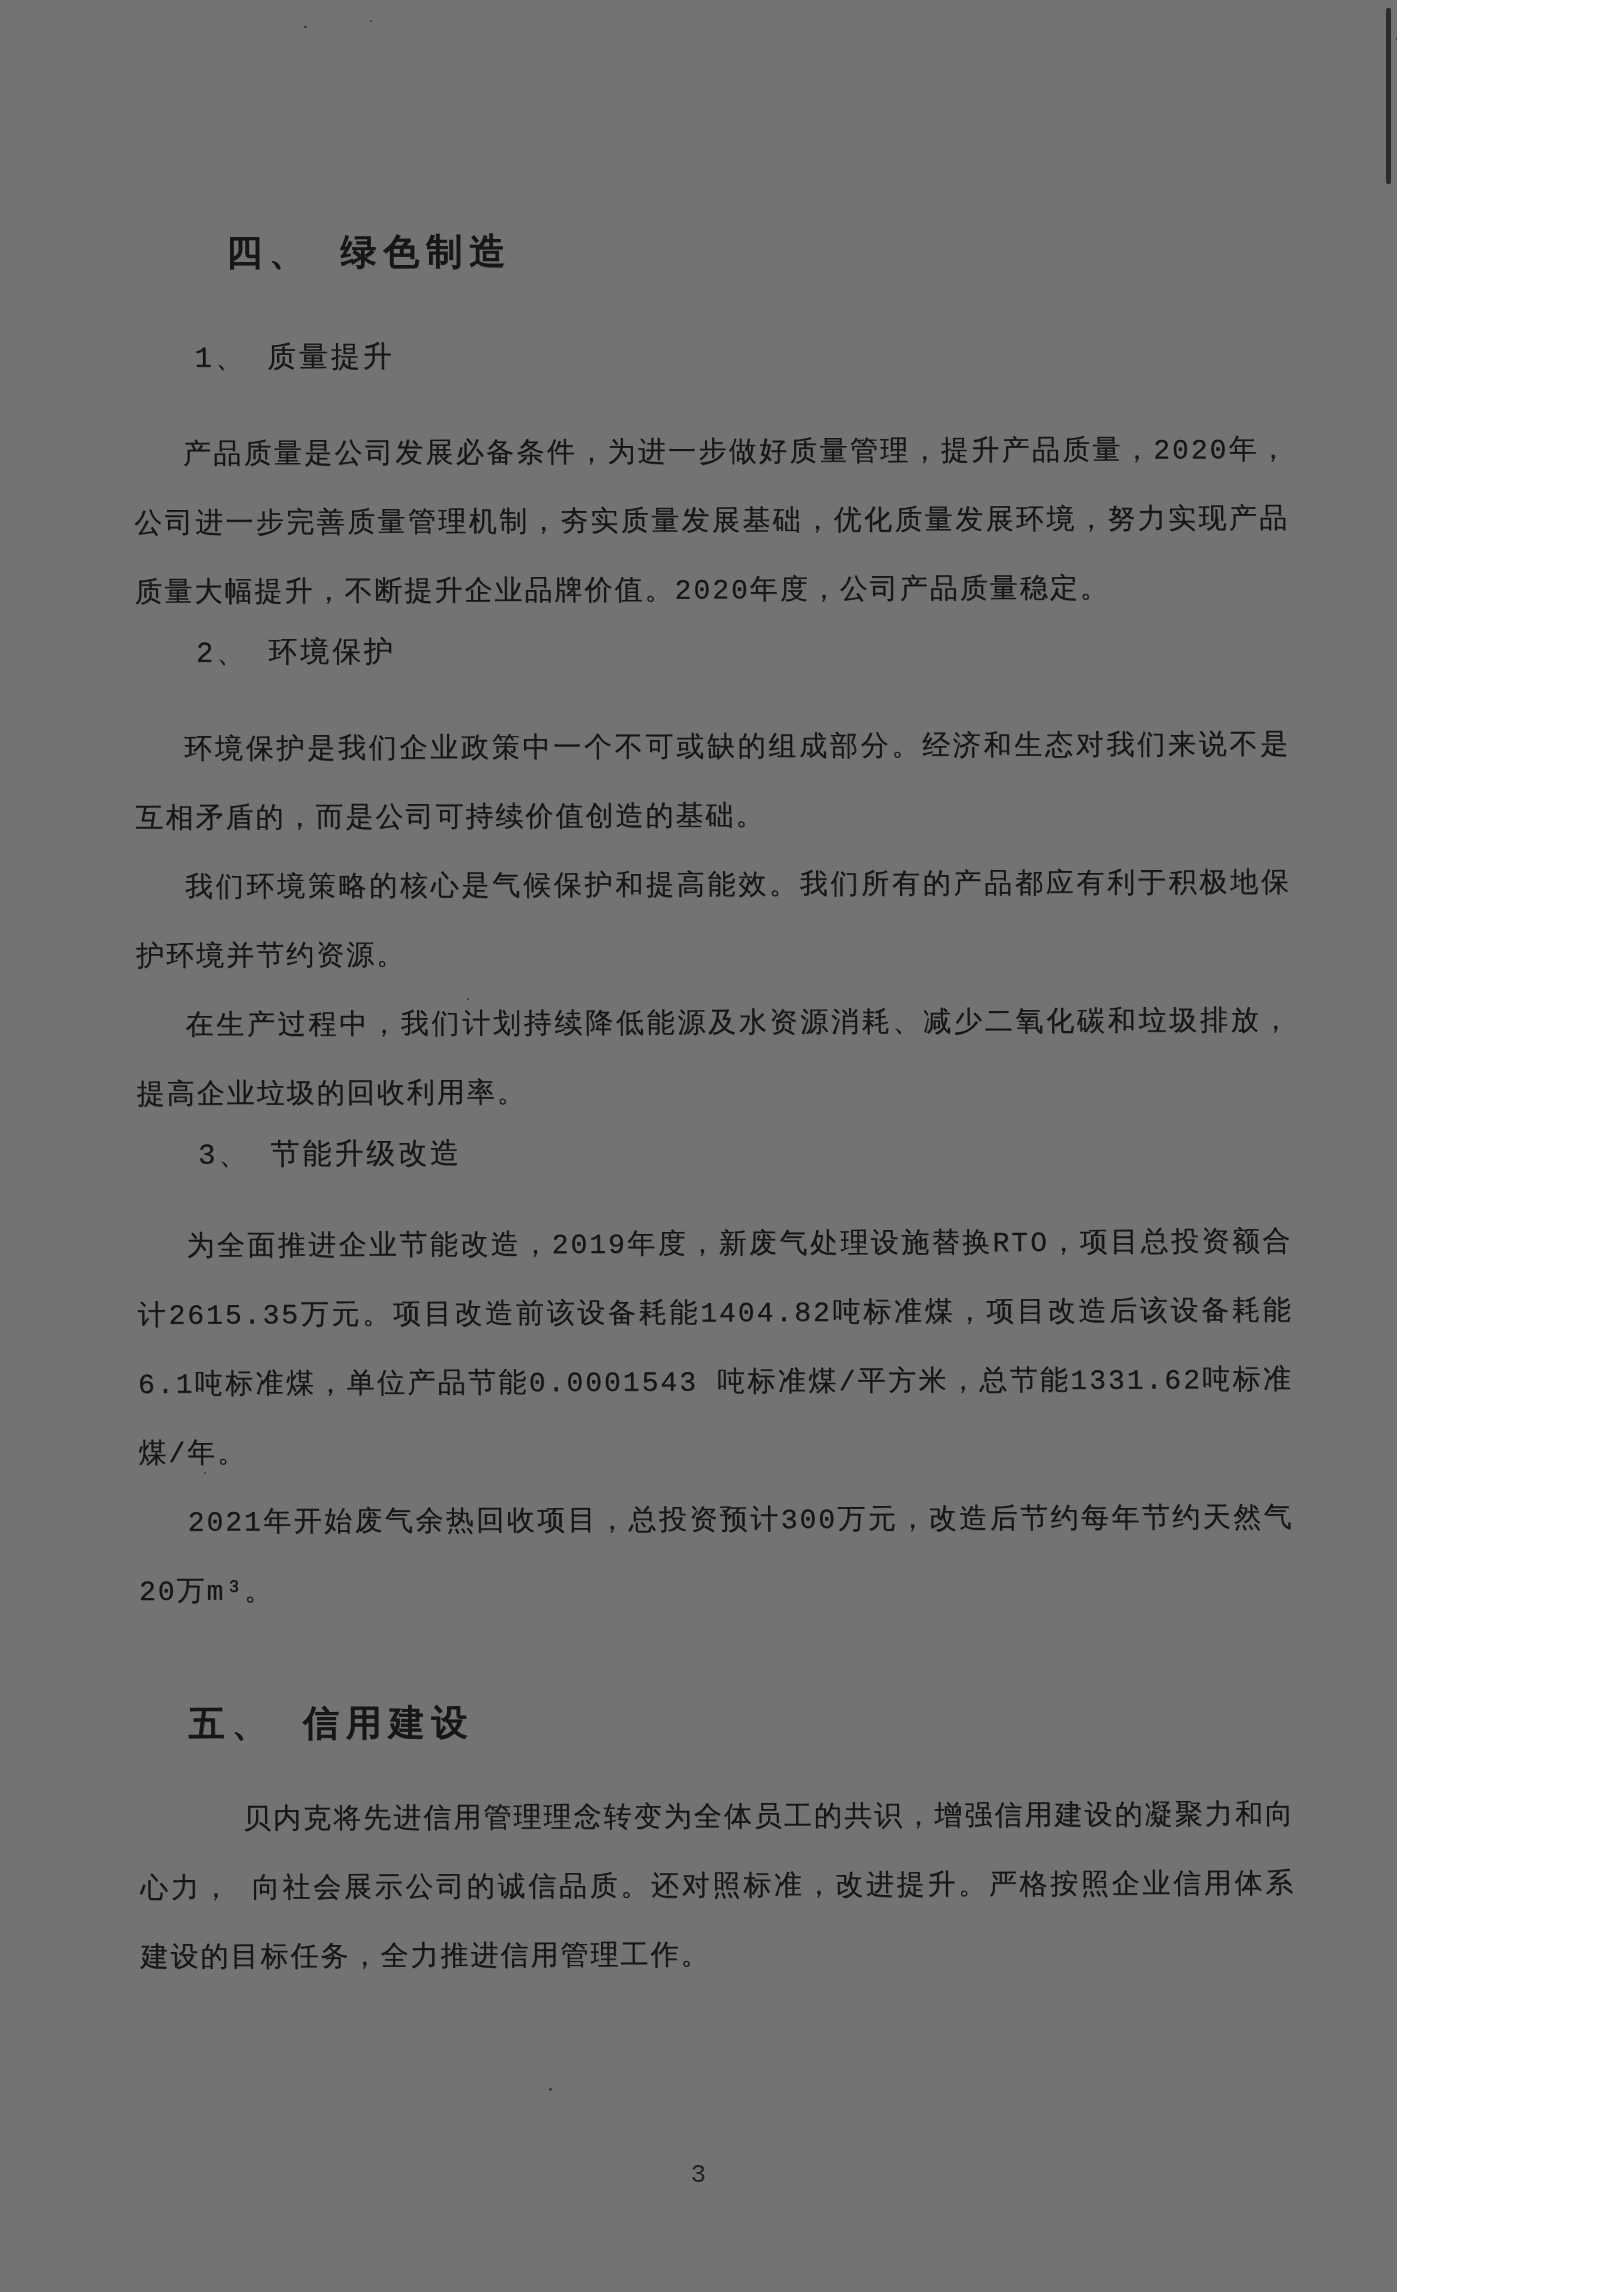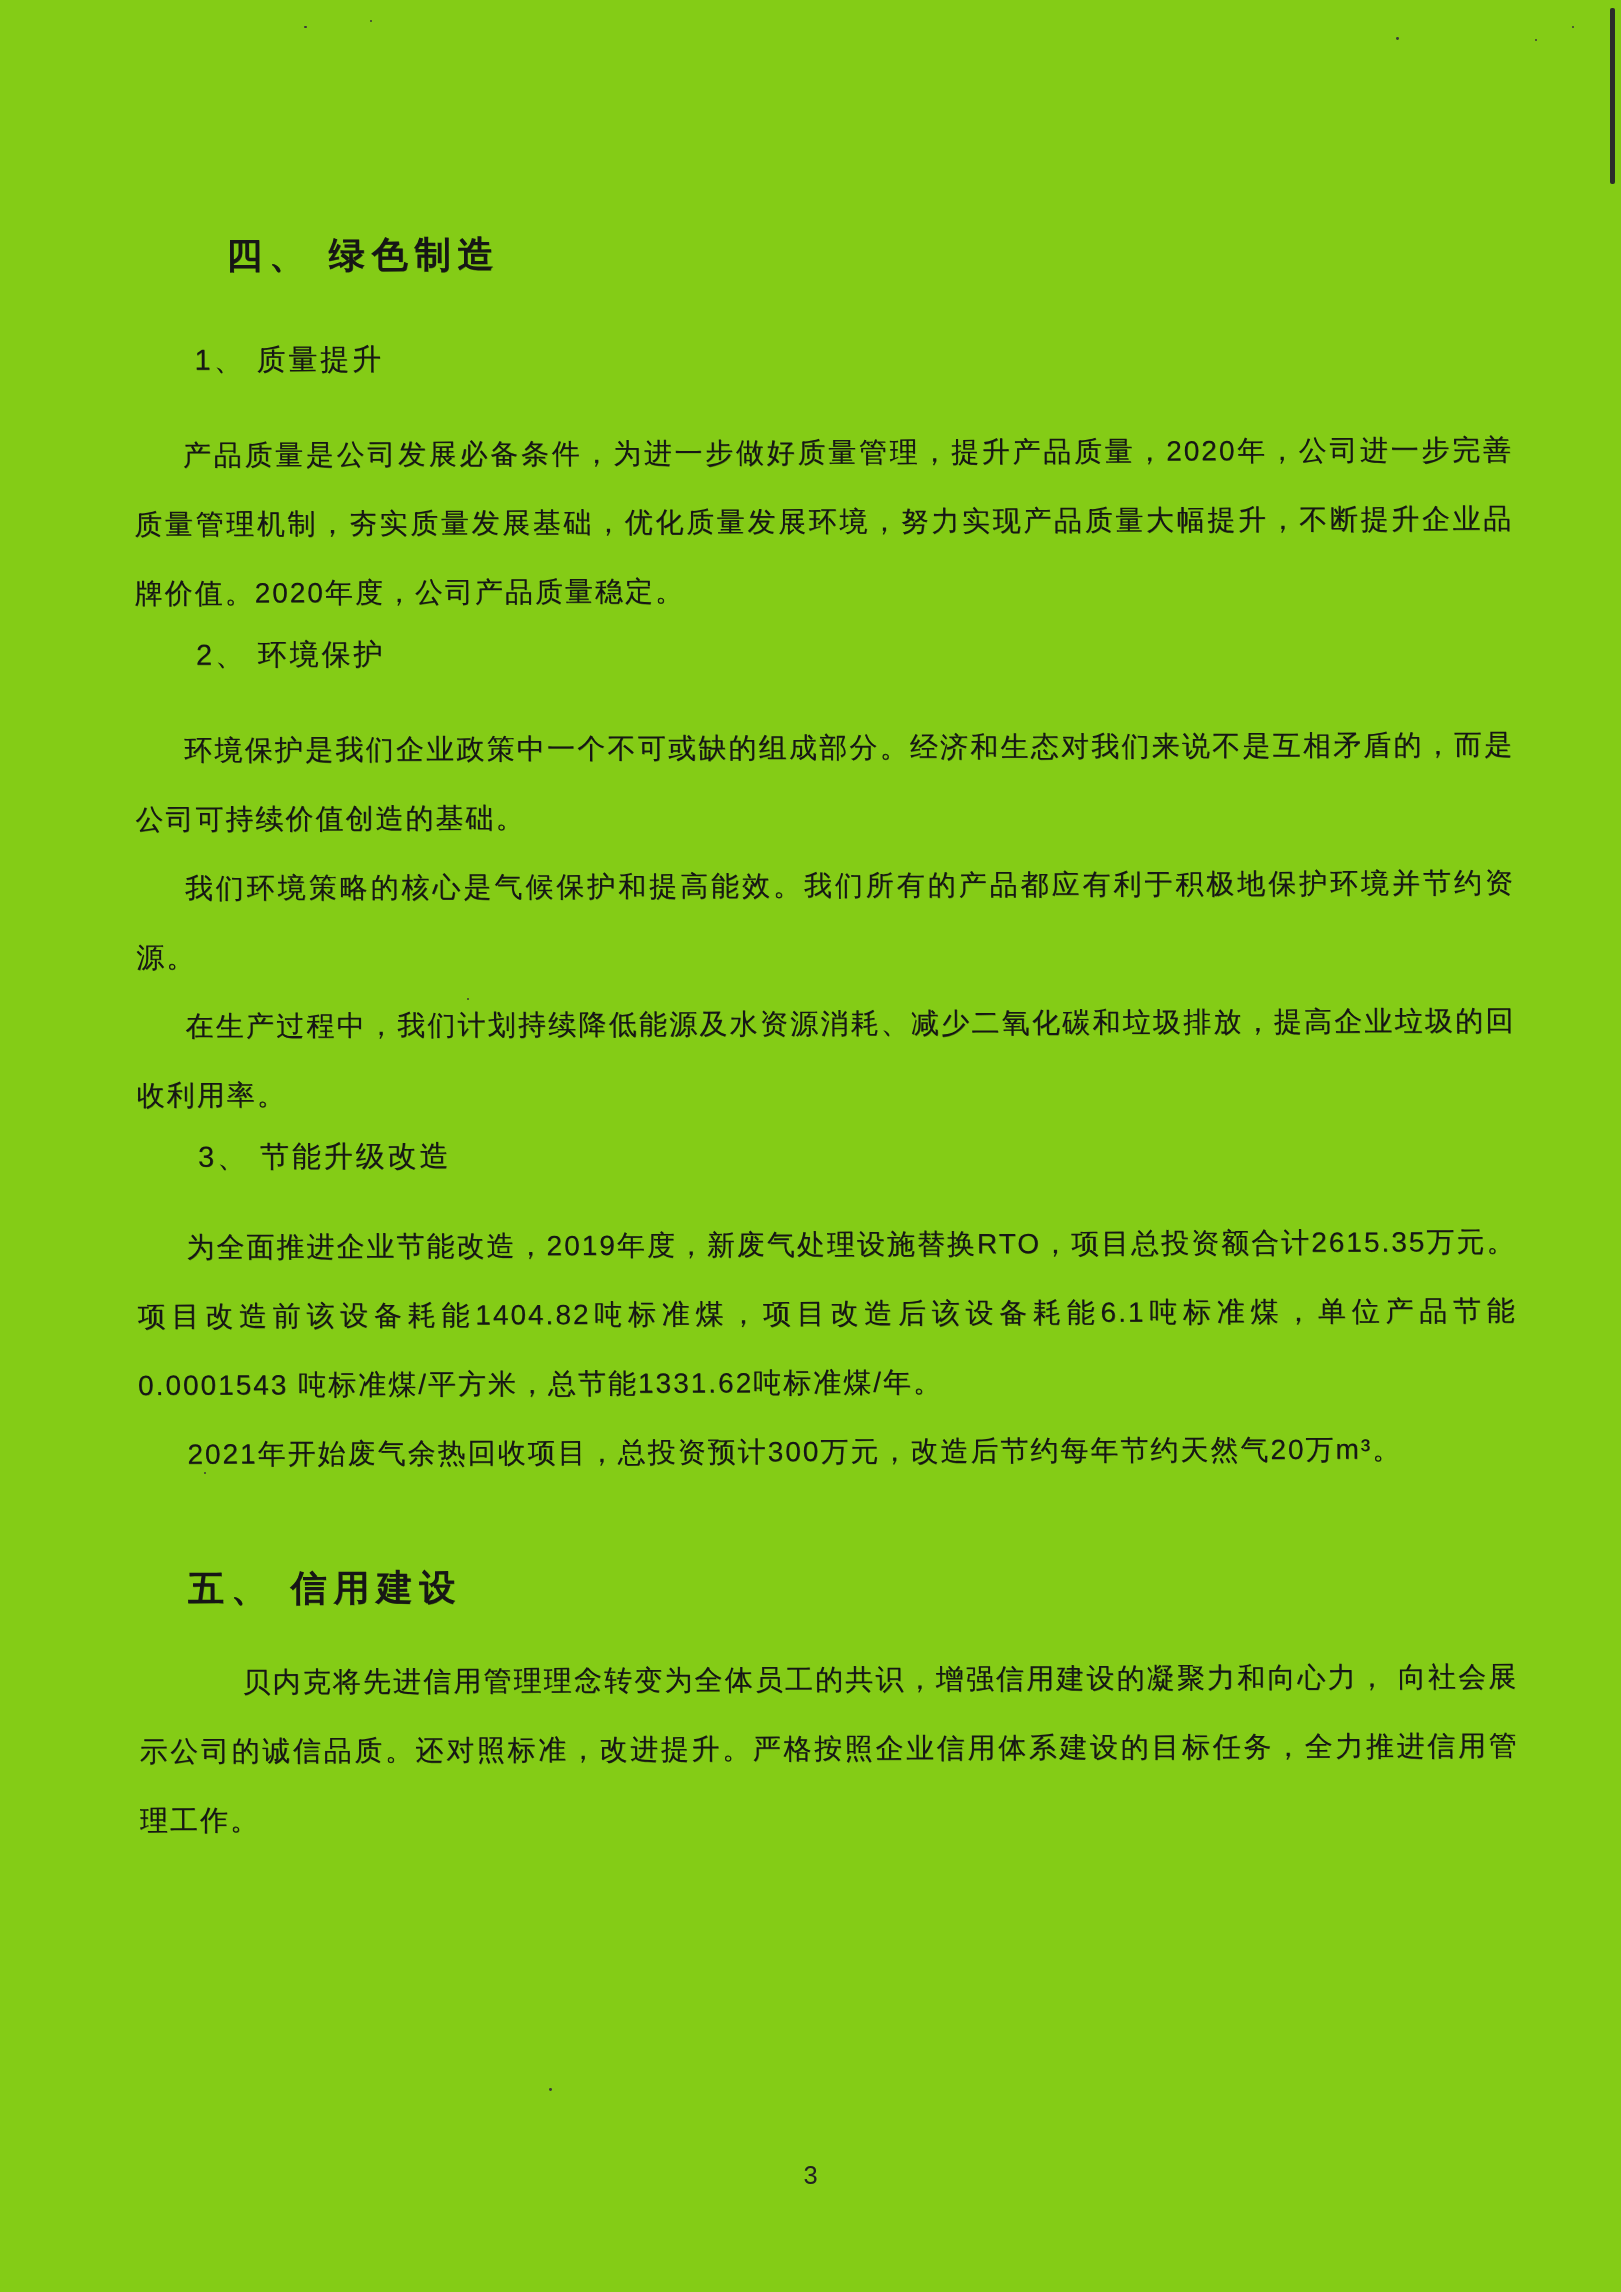--- a/index.html
+++ b/index.html
@@ -1,22 +1,22 @@
 <!DOCTYPE html>
 <html><head>
 <meta charset="utf-8">
 <style>
   html, body { margin: 0; padding: 0; background: #ffffff; }
   .scan-page {
     position: relative;
-    width: 1621px;
+    width: 1397px;
     height: 2293px;
-    background: #84cc16;
+    background: #737373;
     overflow: hidden;
-    font-family: Liberation Sans, sans-serif;
+    font-family: Liberation Mono, monospace;
     color: #161616;
   }
   .content {
     position: absolute;
     left: 132px;
     right: 110px;
     top: 0;
     transform: rotate(-0.25deg);
     transform-origin: 0 0;
     text-shadow: 0.4px 0.4px 0 rgba(0,0,0,0.45);

